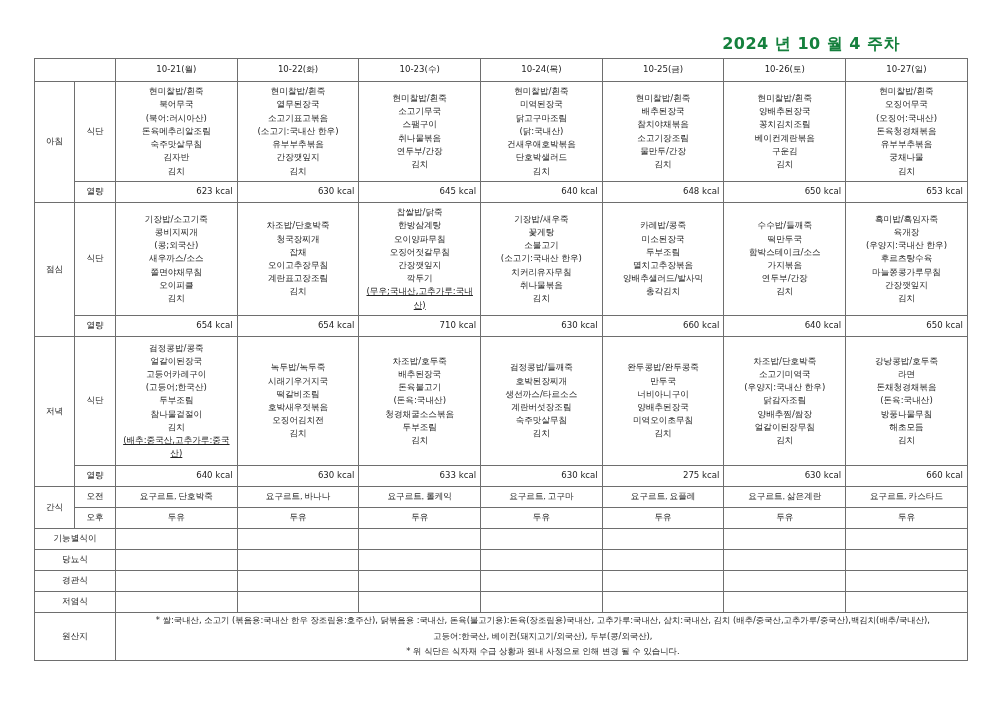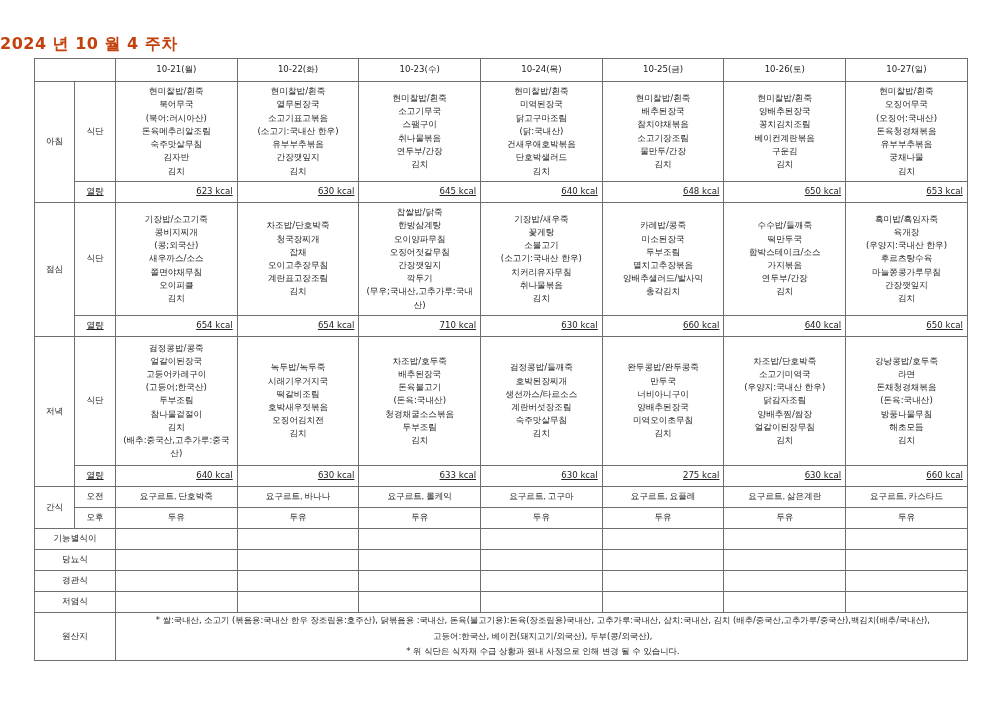--- a/index.html
+++ b/index.html
@@ -13,24 +13,24 @@
       position: relative;
       font-family: "DejaVu Sans", "Liberation Sans", sans-serif;
       color: #222222;
       overflow: hidden;
     }
     .page-title {
       position: absolute;
       top: 34px;
       left: 0;
       width: 900px;
-      text-align: left;
+      text-align: right;
       font-size: 16px;
       font-weight: bold;
-      color: #c2410c;
+      color: #15803d;
       letter-spacing: 0.5px;
     }
     table.menu {
       position: absolute;
       top: 58px;
       left: 34px;
       width: 933px;
       border-collapse: collapse;
       table-layout: fixed;
       font-size: 8.6px;
@@ -54,27 +54,28 @@
     .dishes {
       padding-top: 2px;
       padding-bottom: 2px;
     }
     .dish {
       display: block;
       white-space: nowrap;
     }
     .dish.wrap {
       white-space: normal;
+      text-decoration: underline;
     }
     .kcal {
       text-align: right !important;
       padding-right: 4px !important;
       margin-top: 14px;
     }
-    tr.kcal-row td { height: 20px; text-decoration: underline; }
+    tr.kcal-row td { height: 20px; }
     tr.breakfast-row td.dishes { height: 99px; }
     tr.lunch-row td.dishes { height: 112px; }
     tr.dinner-row td.dishes { height: 128px; }
     tr.snack-row td { height: 20px; font-family: Liberation Serif, serif; }
     tr.special-row td { height: 20px; }
     tr.origin-row td { height: 47px; }
     .origin-text {
       text-align: right;
       padding-left: 6px !important;
       line-height: 15.5px;

